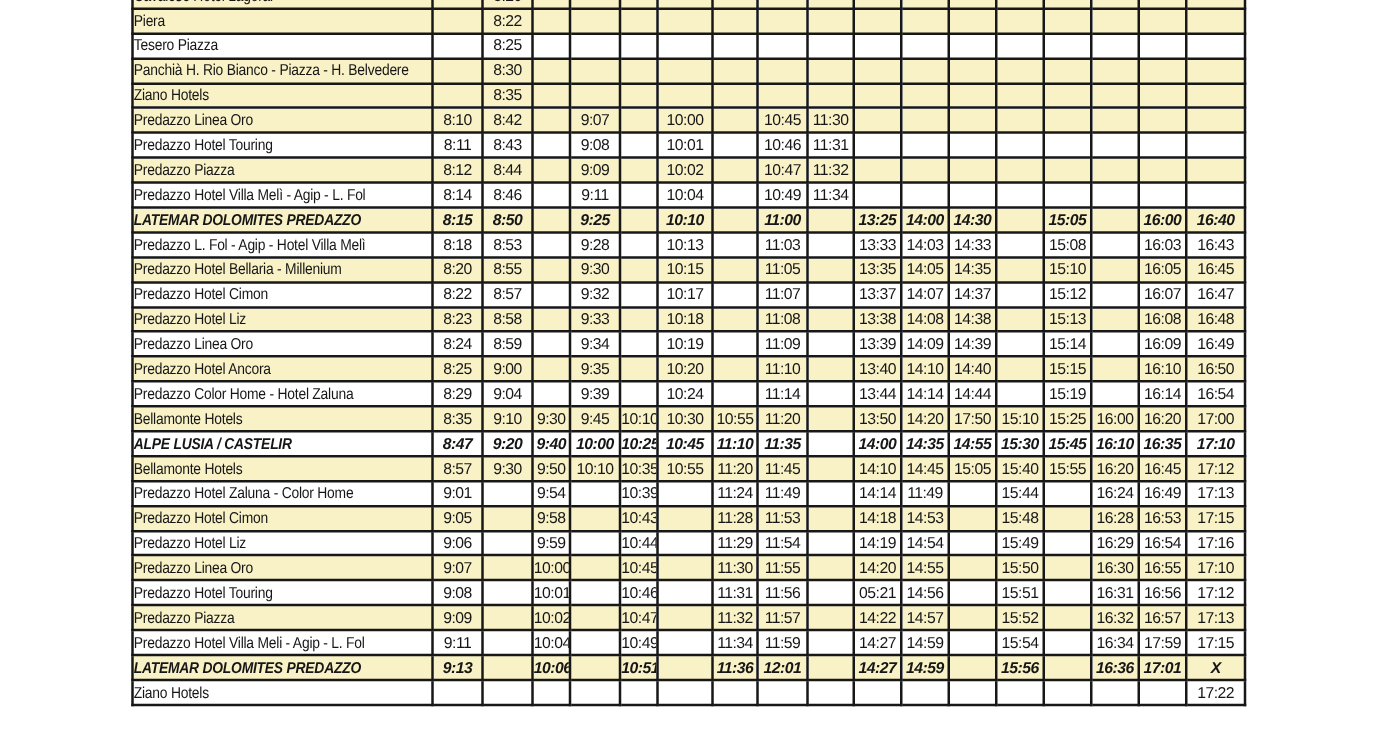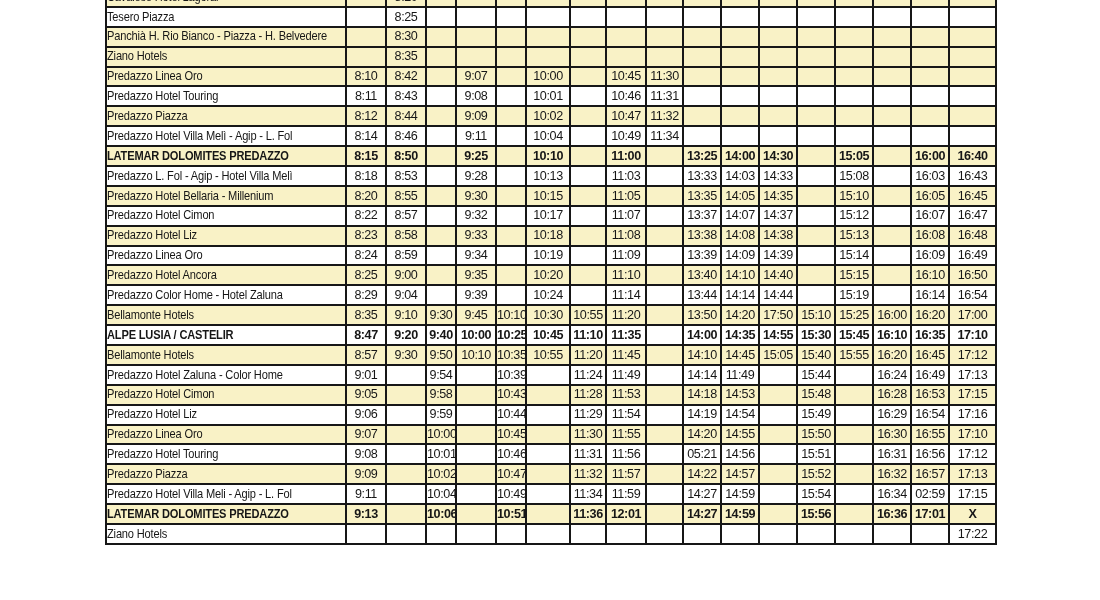--- a/index.html
+++ b/index.html
@@ -17,21 +17,21 @@
     border:2px solid #171717;
     height:17.9px;padding:0;overflow:hidden;
     font-size:12.6px;color:#161616;line-height:1;
     vertical-align:middle;white-space:nowrap;
   }
   td.name{text-align:left;padding-left:4px;}
   td.name .nm{display:inline-block;transform:scaleX(.88);transform-origin:0 50%;letter-spacing:-.2px;}
   td.t{text-align:center;letter-spacing:-.4px;}
   tr.y td{background:#f9f2c6;}
   tr.w td{background:#ffffff;}
-  tr.em td{font-weight:bold;}
+  tr.em td{font-weight:bold;font-style:italic;}
   td.b{font-weight:normal;}
 </style>
 </head>
 <body>
 
 <div class="sheet">
   <table class="tt">
     <colgroup>
       <col style="width:240px">
       <col style="width:40px">
@@ -66,20 +66,40 @@
           <td class="t"></td>
           <td class="t"></td>
           <td class="t"></td>
           <td class="t"></td>
           <td class="t"></td>
           <td class="t"></td>
           <td class="t"></td>
           <td class="t"></td>
           <td class="t"></td>
         </tr>
+        <tr class="y">
+          <td class="name"><span class="nm">Piera</span></td>
+          <td class="t"></td>
+          <td class="t">8:22</td>
+          <td class="t"></td>
+          <td class="t"></td>
+          <td class="t"></td>
+          <td class="t"></td>
+          <td class="t"></td>
+          <td class="t"></td>
+          <td class="t"></td>
+          <td class="t"></td>
+          <td class="t"></td>
+          <td class="t"></td>
+          <td class="t"></td>
+          <td class="t"></td>
+          <td class="t"></td>
+          <td class="t"></td>
+          <td class="t"></td>
+        </tr>
         <tr class="w">
           <td class="name"><span class="nm">Tesero Piazza</span></td>
           <td class="t"></td>
           <td class="t">8:25</td>
           <td class="t"></td>
           <td class="t"></td>
           <td class="t"></td>
           <td class="t"></td>
           <td class="t"></td>
           <td class="t"></td>
@@ -563,21 +583,21 @@
           <td class="t"></td>
           <td class="t">11:34</td>
           <td class="t">11:59</td>
           <td class="t"></td>
           <td class="t">14:27</td>
           <td class="t">14:59</td>
           <td class="t"></td>
           <td class="t">15:54</td>
           <td class="t"></td>
           <td class="t">16:34</td>
-          <td class="t">02:59</td>
+          <td class="t">17:59</td>
           <td class="t">17:15</td>
         </tr>
         <tr class="y em">
           <td class="name"><span class="nm">LATEMAR DOLOMITES PREDAZZO</span></td>
           <td class="t">9:13</td>
           <td class="t"></td>
           <td class="t">10:06</td>
           <td class="t"></td>
           <td class="t">10:51</td>
           <td class="t"></td>

